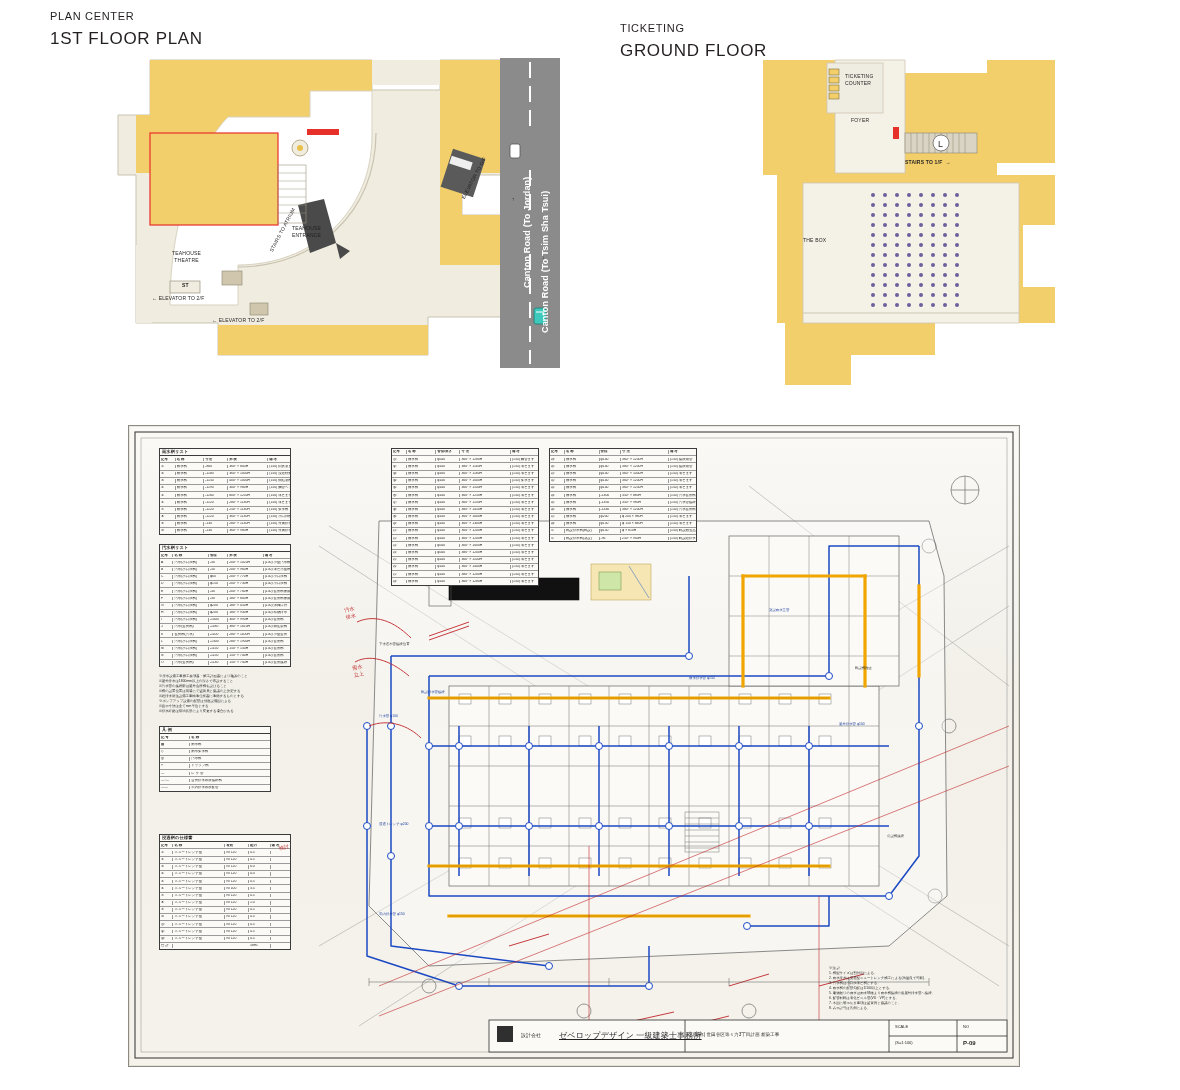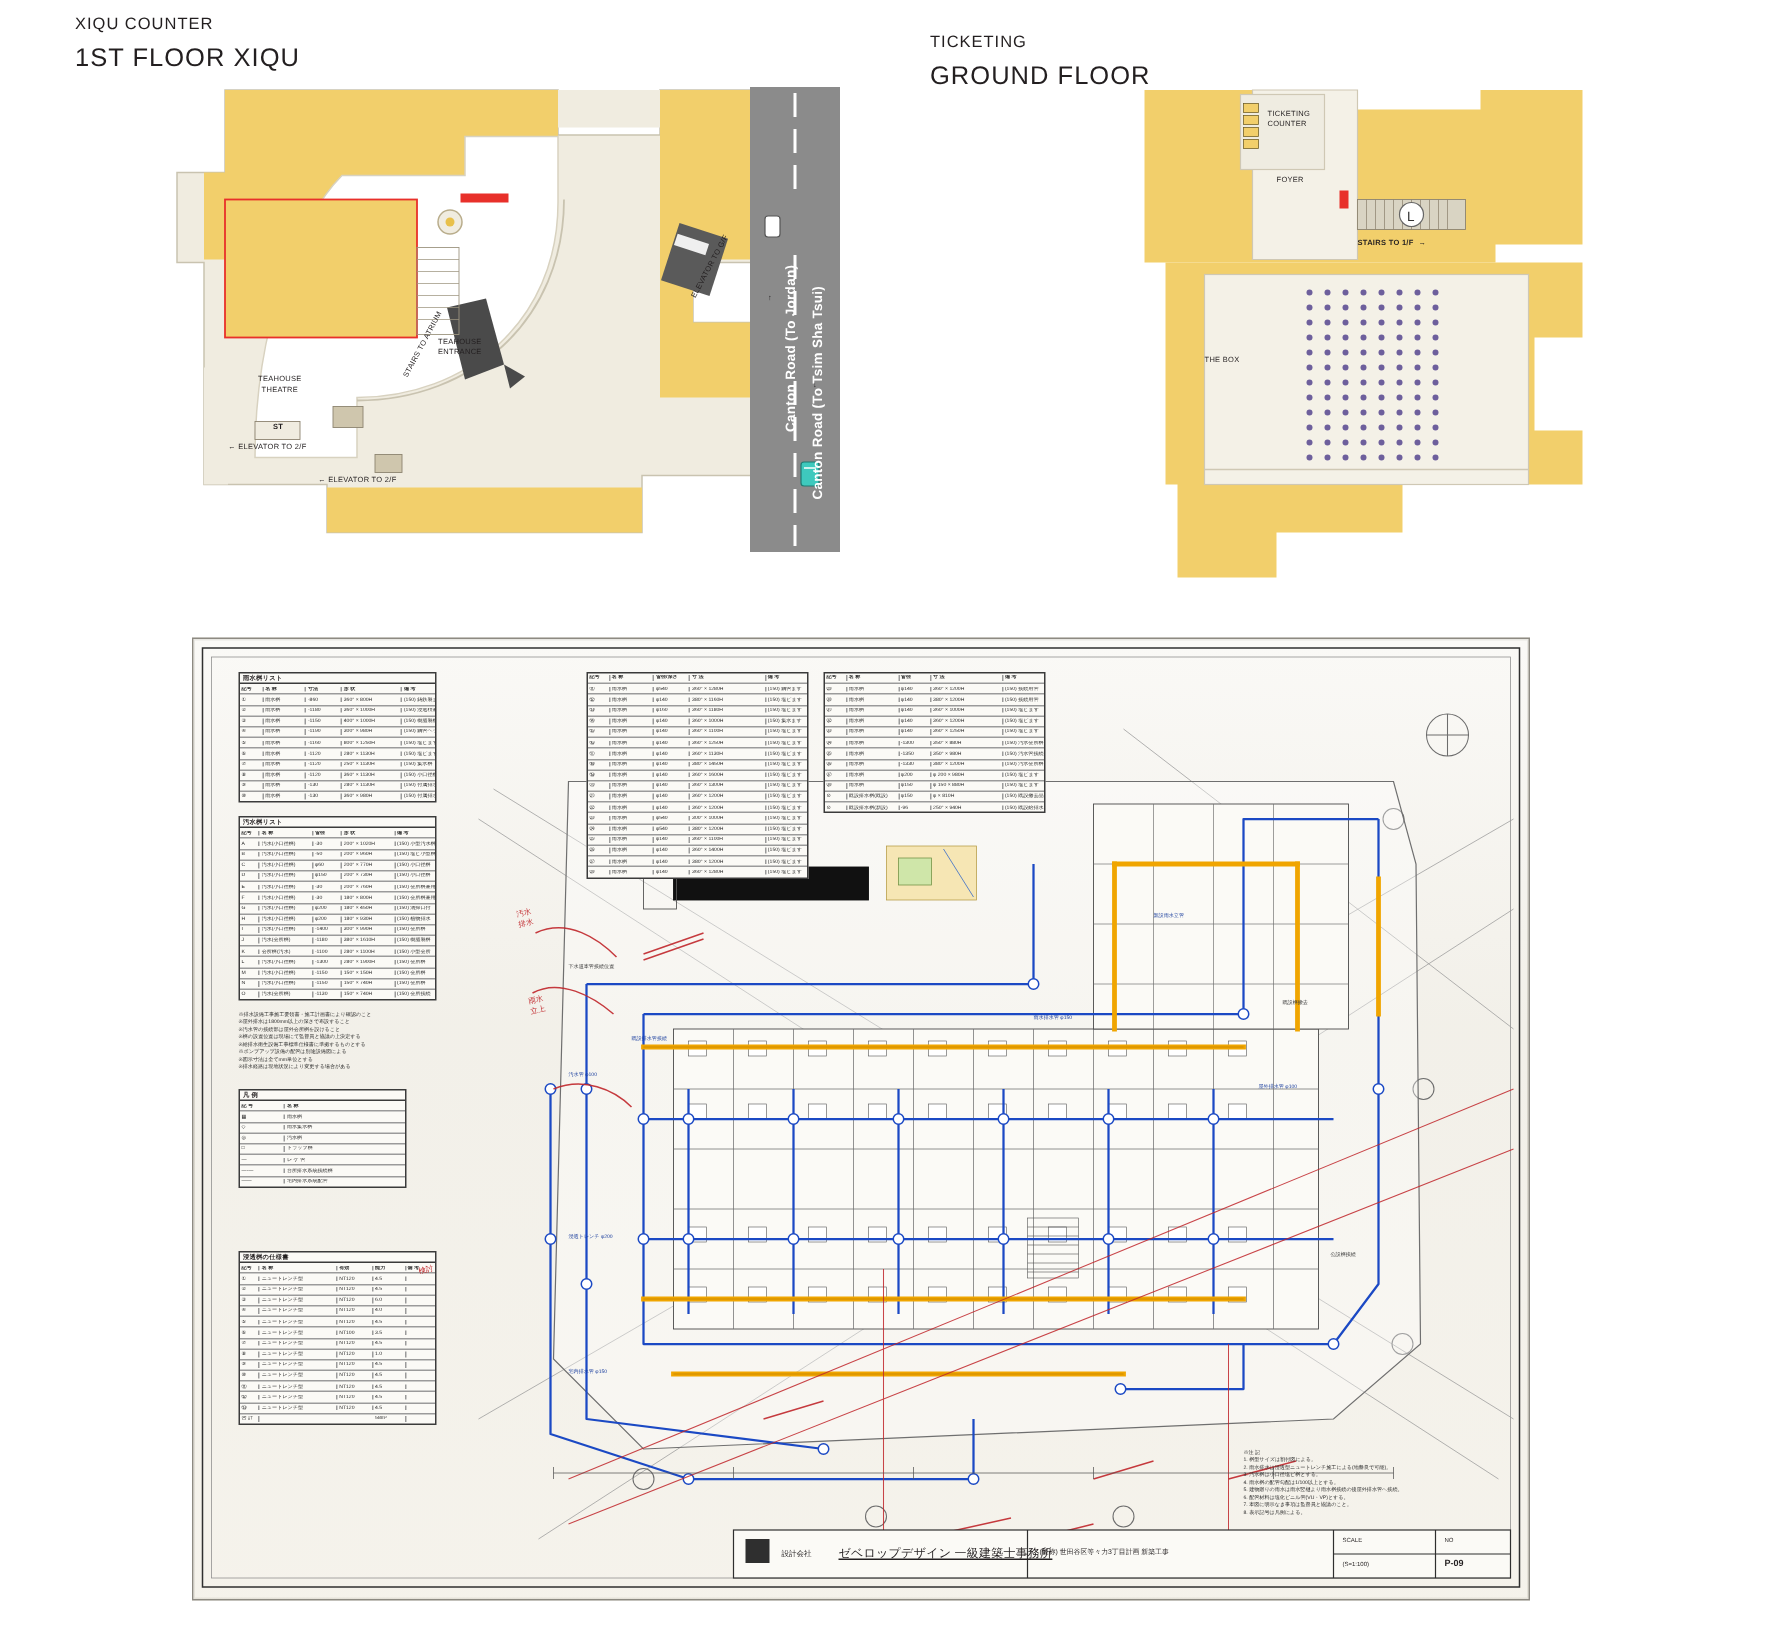--- a/index.html
+++ b/index.html
@@ -153,22 +153,22 @@
     font-size: 3.4px;
     color: #333;
     white-space: nowrap;
   }
   .anno.blue { color: #1b3f9e; }
 </style>
 </head>
 <body>
 
 <div class="plan-header" id="hdr-left">
-  <div class="sub">XIQU COUNTER</div>
-  <div class="title">1ST FLOOR XIQU</div>
+  <div class="sub">PLAN CENTER</div>
+  <div class="title">1ST FLOOR PLAN</div>
 </div>
 
 <div class="plan-header" id="hdr-right">
   <div class="sub">TICKETING</div>
   <div class="title">GROUND FLOOR</div>
 </div>
 
 <div id="plan-left">
   <svg width="420" height="320" viewBox="0 0 420 320">
 

